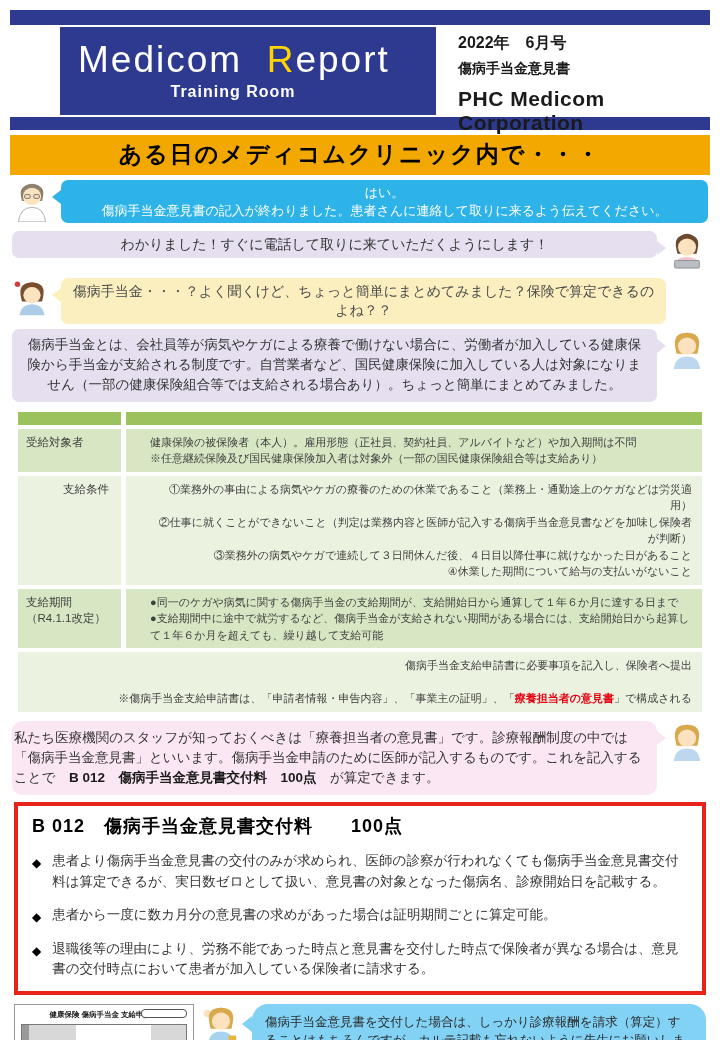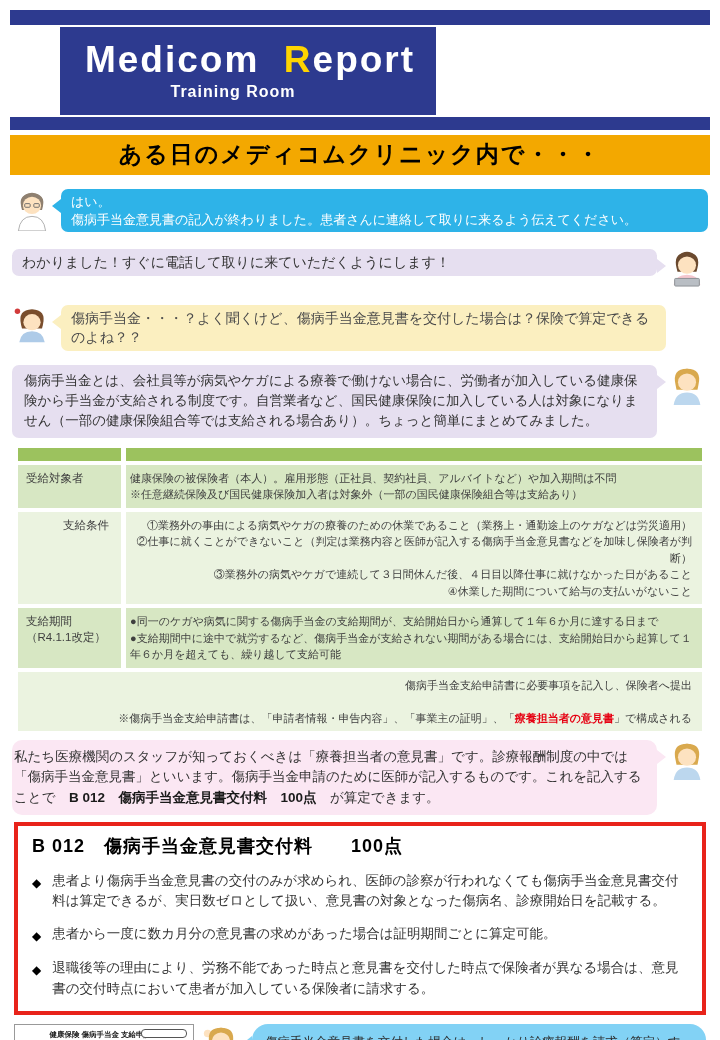--- a/index.html
+++ b/index.html
@@ -5,31 +5,31 @@
   html,body{margin:0;padding:0;background:#fff;}
   .page{width:720px;height:1040px;position:relative;background:#fff;overflow:hidden;
         font-family:"Liberation Sans",sans-serif;color:#3f3f3f;}
   
   .bar{background:#2d3a8f;margin:0 10px;}
   .bar.top{height:15px;margin-top:10px;}
   .bar.mid{height:13px;margin-top:2px;}
   .header{display:flex;margin:2px 10px 0;height:88px;}
   .logo-box{width:376px;margin-left:50px;background:#2d3a8f;color:#fff;box-sizing:border-box;
             padding:12px 14px 4px 18px;}
-  .logo-line{font-size:37px;font-weight:700;letter-spacing:2px;white-space:nowrap;text-align:center;}
+  .logo-line{font-size:37px;font-weight:400;letter-spacing:2px;white-space:nowrap;}
   .logo-line .rr{color:#ffd400;}
   .logo-sub{text-align:center;font-size:16px;font-weight:bold;padding-right:34px;margin-top:2px;letter-spacing:1px;}
   .right-info{flex:1;padding:6px 0 0 22px;color:#1a1a1a;}
   .issue{font-size:16px;font-weight:bold;}
   .subtitle{font-size:14px;font-weight:bold;margin-top:6px;}
   .company{font-size:21px;font-weight:600;margin-top:9px;letter-spacing:.5px;}
   .banner{margin:5px 10px 0;background:#f3a800;color:#000;text-align:center;
           font-size:23px;font-weight:bold;letter-spacing:2px;padding:4px 0 5px;}
   
-  .drow{display:flex;align-items:flex-start;margin:14px 12px 0;}
+  .drow{display:flex;align-items:flex-start;margin:5px 12px 0;text-align:center;}
   .avatar{flex:0 0 auto;}
   .tailL{width:0;height:0;border-top:7px solid transparent;border-bottom:7px solid transparent;
          border-right:9px solid #2eb3e8;margin-top:10px;}
   .tailL.yellow{border-right-color:#fbefc0;}
   .tailR{width:0;height:0;border-top:7px solid transparent;border-bottom:7px solid transparent;
          border-left:9px solid #e6dff0;margin-top:10px;}
   .tailR.pink{border-left-color:#fbe7f3;}
   .tailRblue{width:0;height:0;border-top:8px solid transparent;border-bottom:8px solid transparent;
          border-right:10px solid #82d2f5;margin-top:12px;}
   .bubble{border-radius:7px;padding:4px 10px;line-height:1.35;}
@@ -38,21 +38,21 @@
   .bub-yellow{flex:1;background:#fbefc0;color:#4a4a4a;font-size:14px;margin-right:42px;}
   .bub-lav2{flex:1;background:#e6dff0;color:#333;font-size:13.5px;line-height:1.5;padding:6px 12px;}
   
   .btable{margin:10px 18px 0;}
   .bhead{display:flex;gap:5px;height:13px;}
   .bhead div{background:#9cc25e;}
   .bhead .hl{width:103px;}
   .bhead .hr{flex:1;}
   .brow{display:flex;gap:5px;margin-top:4px;}
   .blabel{width:103px;box-sizing:border-box;padding:5px 12px 4px 8px;font-size:11.5px;white-space:pre-line;line-height:1.4;}
-  .bcontent{flex:1;padding:5px 10px 5px 4px;font-size:11px;line-height:1.5;white-space:pre-line;}
+  .bcontent{flex:1;padding:5px 10px 5px 24px;font-size:11px;line-height:1.5;white-space:pre-line;}
   .row-a .blabel,.row-a .bcontent{background:#d7e7c3;}
   .row-b .blabel,.row-b .bcontent{background:#ebf3e0;text-align:right;}
   .redtxt{color:#e60012;font-weight:bold;}
   
   .pink-row{display:flex;align-items:flex-start;margin:9px 12px 0;}
   .bub-pink{flex:1;background:#fbe7f3;color:#333;border-radius:10px;padding:7px 2px;
             font-size:13.5px;line-height:1.5;}
   .bub-pink .b{font-weight:bold;color:#1a1a1a;}
   
   .rule-box{margin:7px 14px 0;border:4px solid #e8231a;padding:8px 14px 12px;}
@@ -80,20 +80,25 @@
 
 <div class="page">
 
   <div class="bar top"></div>
 
   <div class="header">
     <div class="logo-box">
       <div class="logo-line"><span>Medicom</span>&nbsp;&nbsp;<span class="rr">R</span><span>eport</span></div>
       <div class="logo-sub">Training Room</div>
     </div>
+    <div class="right-info">
+      <div class="issue">2022年　6月号</div>
+      <div class="subtitle">傷病手当金意見書</div>
+      <div class="company">PHC Medicom Corporation</div>
+    </div>
   </div>
 
   <div class="bar mid"></div>
 
   <div class="banner">ある日のメディコムクリニック内で・・・</div>
 
   <div class="drow">
     <span class="avatar">
       <svg width="40" height="42" viewBox="0 0 44 46">
         <path d="M10 19 Q7 5 22 5 Q37 5 34 19 L33 23 H11 Z" fill="#8f8070"></path>
@@ -127,21 +132,21 @@
     <span class="avatar">
       <svg width="40" height="38" viewBox="0 0 44 40">
         <path d="M10 21 Q6 4 22 4 Q38 4 34 21 L33 25 H11 Z" fill="#7a4e2d"></path>
         <ellipse cx="22" cy="18" rx="9.5" ry="9" fill="#fde2c0"></ellipse>
         <path d="M11 15 Q15 7 22 7 Q29 7 33 15 L33 12 Q29 4 22 4 Q15 4 11 12 Z" fill="#7a4e2d"></path>
         <path d="M8 40 Q10 28 22 28 Q34 28 36 40 Z" fill="#aecbe8"></path>
         <circle cx="6" cy="6" r="3" fill="#d23b3b"></circle>
       </svg>
     </span>
     <span class="tailL yellow"></span>
-    <div class="bubble bub-yellow">傷病手当金・・・？よく聞くけど、傷病手当金意見書を交付した場合は？保険で算定できるのよね？？</div>
+    <div class="bubble bub-yellow">傷病手当金・・・？よく聞くけど、ちょっと簡単にまとめてみました？保険で算定できるのよね？？</div>
   </div>
 
   <div class="drow">
     <div class="bubble bub-lav2">傷病手当金とは、会社員等が病気やケガによる療養で働けない場合に、労働者が加入している健康保険から手当金が支給される制度です。自営業者など、国民健康保険に加入している人は対象になりません（一部の健康保険組合等では支給される場合あり）。ちょっと簡単にまとめてみました。</div>
     <span class="tailR"></span>
     <span class="avatar">
       <svg width="42" height="40" viewBox="0 0 44 42">
         <path d="M10 21 Q6 4 22 4 Q38 4 34 21 L33 26 H11 Z" fill="#d9a94e"></path>
         <ellipse cx="22" cy="18" rx="9.5" ry="9" fill="#fde2c0"></ellipse>
         <path d="M11 15 Q15 7 22 7 Q29 7 33 15 L33 12 Q29 4 22 4 Q15 4 11 12 Z" fill="#d9a94e"></path>

